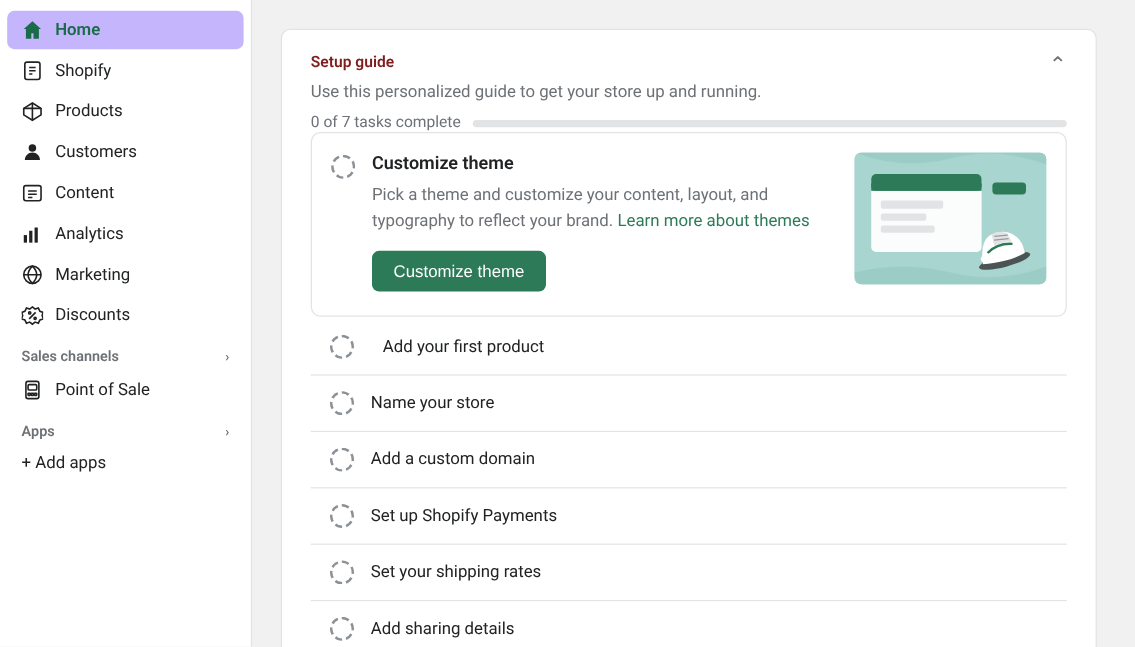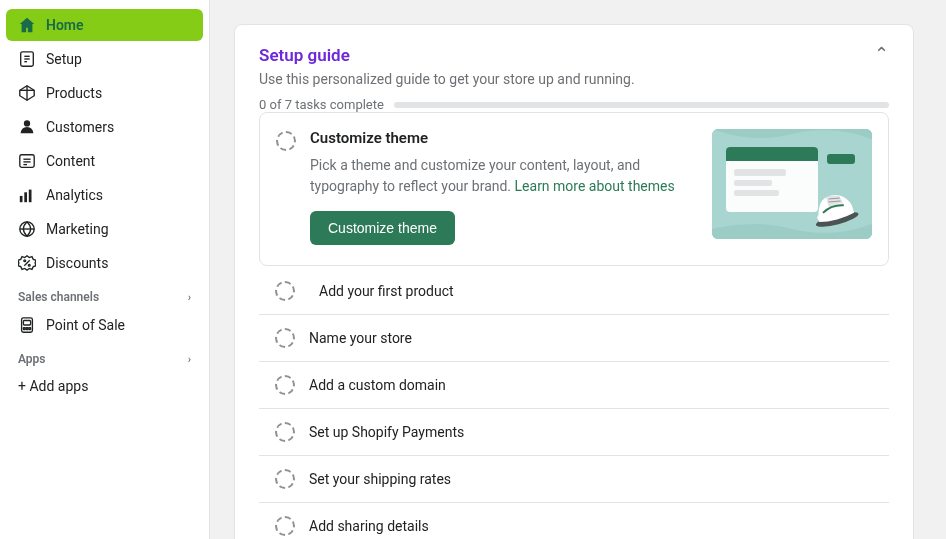--- a/index.html
+++ b/index.html
@@ -32,21 +32,21 @@
       padding: 7px 12px;
       cursor: pointer;
       font-size: 14px;
       color: #202223;
       border-radius: 6px;
       margin: 1px 6px;
       text-decoration: none;
     }
 
     .sidebar-item.active {
-      background: #84cc16;
+      background: #c4b5fd;
       color: #1a6b4a;
       font-weight: 600;
     }
 
     .sidebar-item .icon {
       width: 18px;
       height: 18px;
       display: flex;
       align-items: center;
       justify-content: center;
@@ -96,23 +96,23 @@
     }
 
     .setup-guide-header {
       display: flex;
       align-items: flex-start;
       justify-content: space-between;
       margin-bottom: 6px;
     }
 
     .setup-guide-title {
-      font-size: 17px;
+      font-size: 13px;
       font-weight: 600;
-      color: #6d28d9;
+      color: #7f1d1d;
     }
 
     .collapse-btn {
       background: none;
       border: none;
       cursor: pointer;
       color: #6d7175;
       font-size: 18px;
       padding: 0;
       line-height: 1;
@@ -253,21 +253,21 @@
 
   <div class="sidebar-item">
     <span class="icon">
       <svg width="18" height="18" viewBox="0 0 20 20" fill="none" stroke="currentColor" stroke-width="1.5">
         <rect x="3" y="2" width="14" height="16" rx="2"></rect>
         <line x1="7" y1="7" x2="13" y2="7"></line>
         <line x1="7" y1="10" x2="13" y2="10"></line>
         <line x1="7" y1="13" x2="10" y2="13"></line>
       </svg>
     </span>
-    <span>Setup</span>
+    <span>Shopify</span>
   </div>
 
   <div class="sidebar-item">
     <span class="icon">
       <svg width="18" height="18" viewBox="0 0 20 20" fill="none" stroke="currentColor" stroke-width="1.5">
         <polygon points="10,2 18,7 18,13 10,18 2,13 2,7"></polygon>
         <line x1="10" y1="2" x2="10" y2="18"></line>
         <line x1="2" y1="7" x2="18" y2="7"></line>
       </svg>
     </span>

